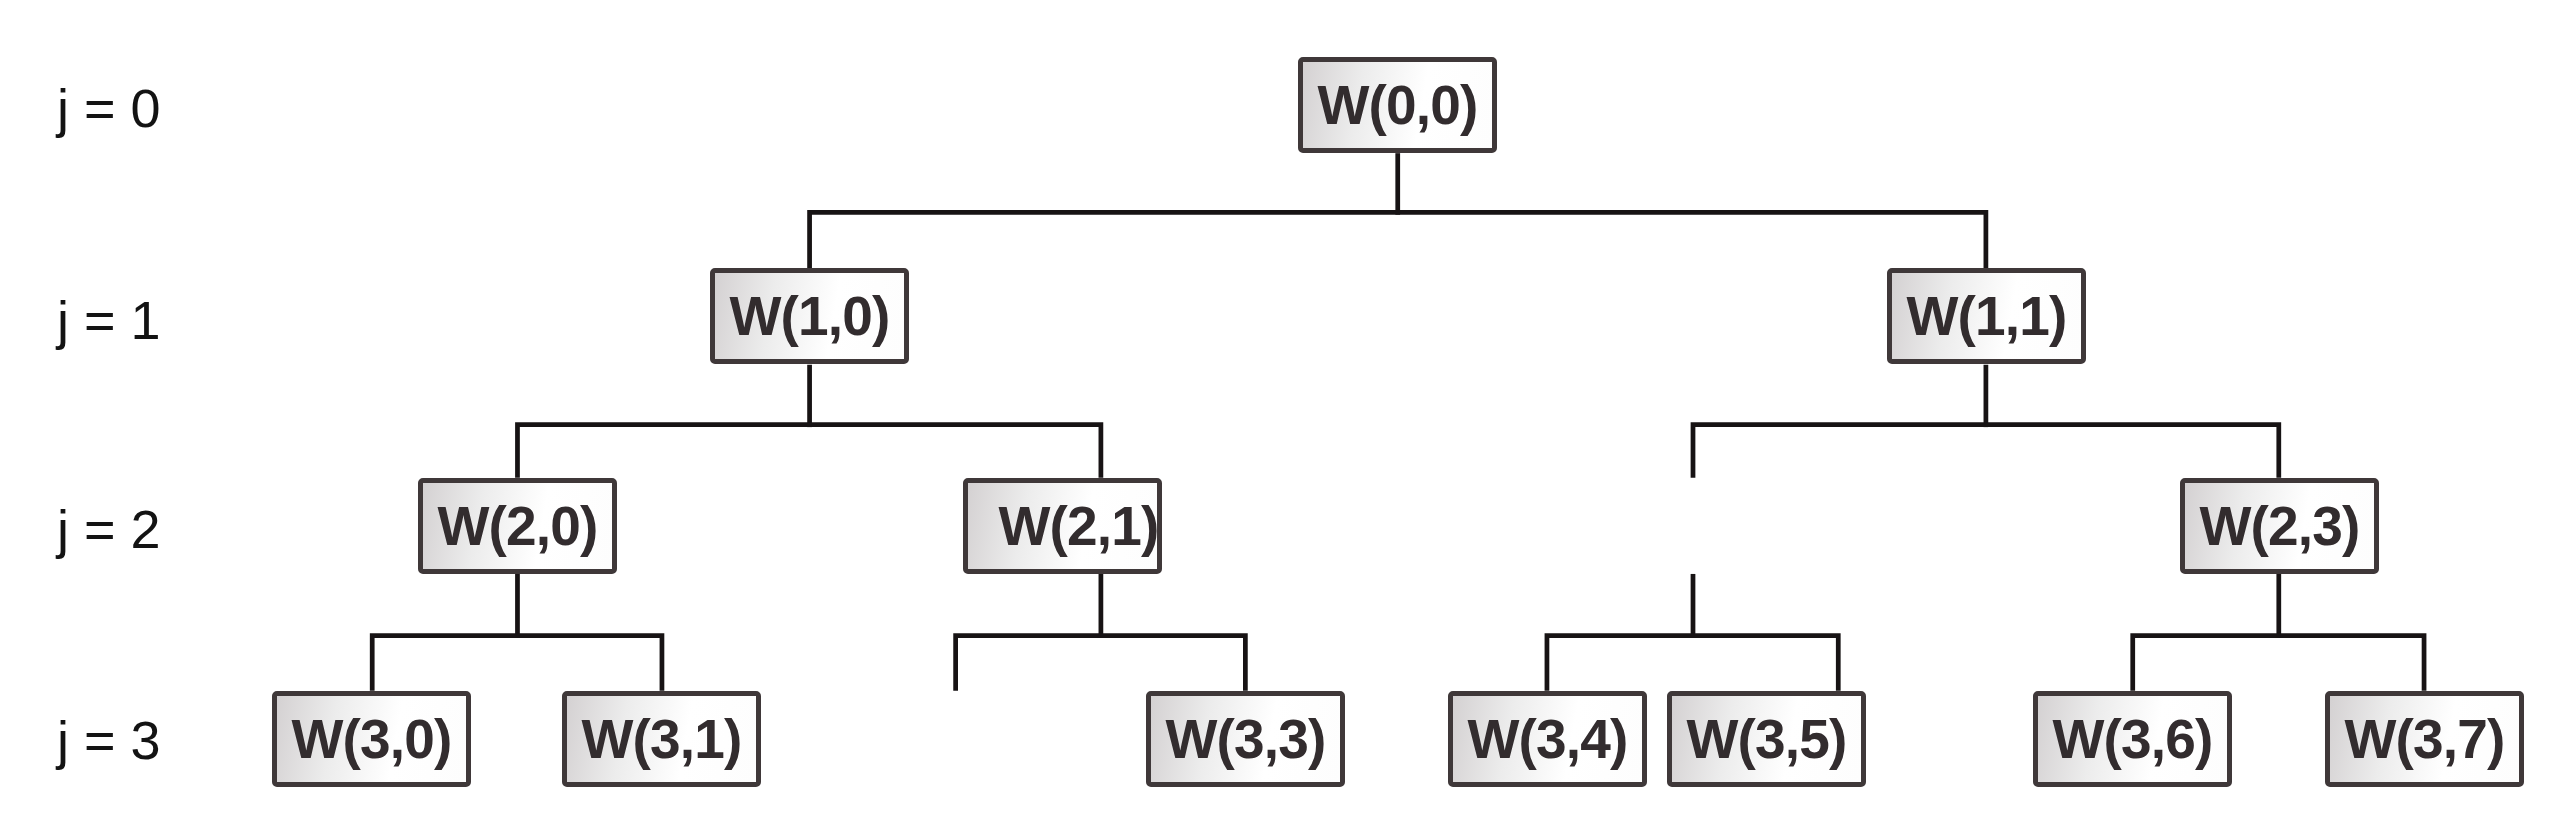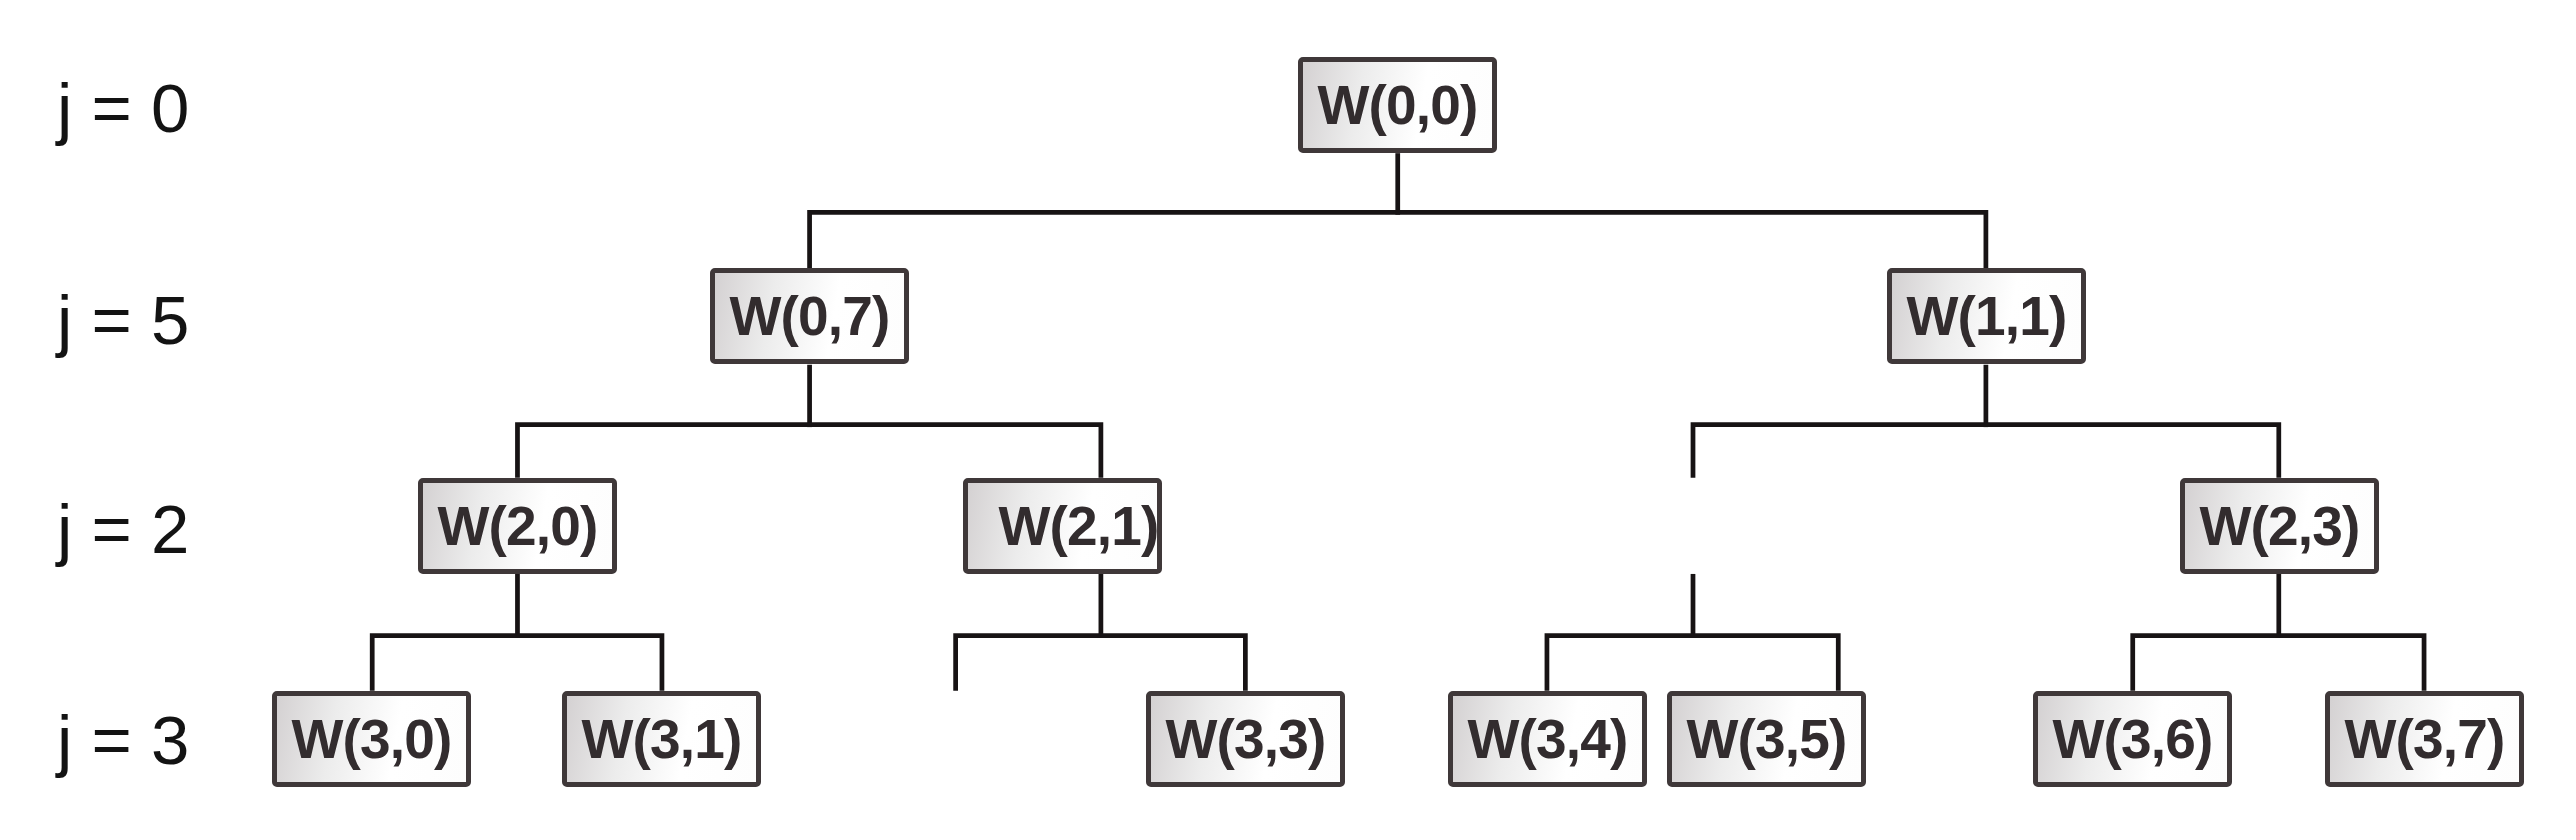--- a/index.html
+++ b/index.html
@@ -42,21 +42,21 @@
     font-weight: bold;
     letter-spacing: -0.8px;
     color: #322c2e;
     z-index: 2;
   }
   .row-label {
     position: absolute;
     left: 57px;
     height: 87px;
     line-height: 87px;
-    font-size: 69px;
+    font-size: 54px;
     font-weight: normal;
     color: #131313;
     white-space: pre;
     z-index: 2;
   }
 </style>
 </head>
 <body>
 
 <div id="stage">
@@ -75,27 +75,27 @@
     <path d="M471,875 L471,805 L838,805 L838,875"></path>
     <path d="M1394,727 L1394,808"></path>
     <path d="M1210,875 L1210,805 L1577,805 L1577,875"></path>
     <path d="M2144,727 L2144,808"></path>
     <path d="M1959,875 L1959,805 L2328,805 L2328,875"></path>
     <path d="M2886,727 L2886,808"></path>
     <path d="M2701,875 L2701,805 L3070,805 L3070,875"></path>
   </svg>
 
   <div class="row-label" style="top:65px;">j = 0</div>
-  <div class="row-label" style="top:277px;">j = 5</div>
+  <div class="row-label" style="top:277px;">j = 1</div>
   <div class="row-label" style="top:486px;">j = 2</div>
   <div class="row-label" style="top:697px;text-align:right;">j = 3</div>
 
   <div class="node" style="left:1298px; top:57px;">W(0,0)</div>
 
-  <div class="node" style="left:710px;  top:268px;">W(0,7)</div>
+  <div class="node" style="left:710px;  top:268px;">W(1,0)</div>
   <div class="node" style="left:1887px; top:268px;text-align:center;">W(1,1)</div>
 
   <div class="node" style="left:418px;  top:478px;">W(2,0)</div>
   <div class="node" style="left:963px; top:478px;padding-left:32px;">W(2,1)</div>
   <div class="node" style="left:2180px; top:478px;">W(2,3)</div>
 
   <div class="node" style="left:272px;  top:691px;">W(3,0)</div>
   <div class="node" style="left:562px;  top:691px;">W(3,1)</div>
   <div class="node" style="left:1146px; top:691px;">W(3,3)</div>
   <div class="node" style="left:1448px; top:691px;">W(3,4)</div>

